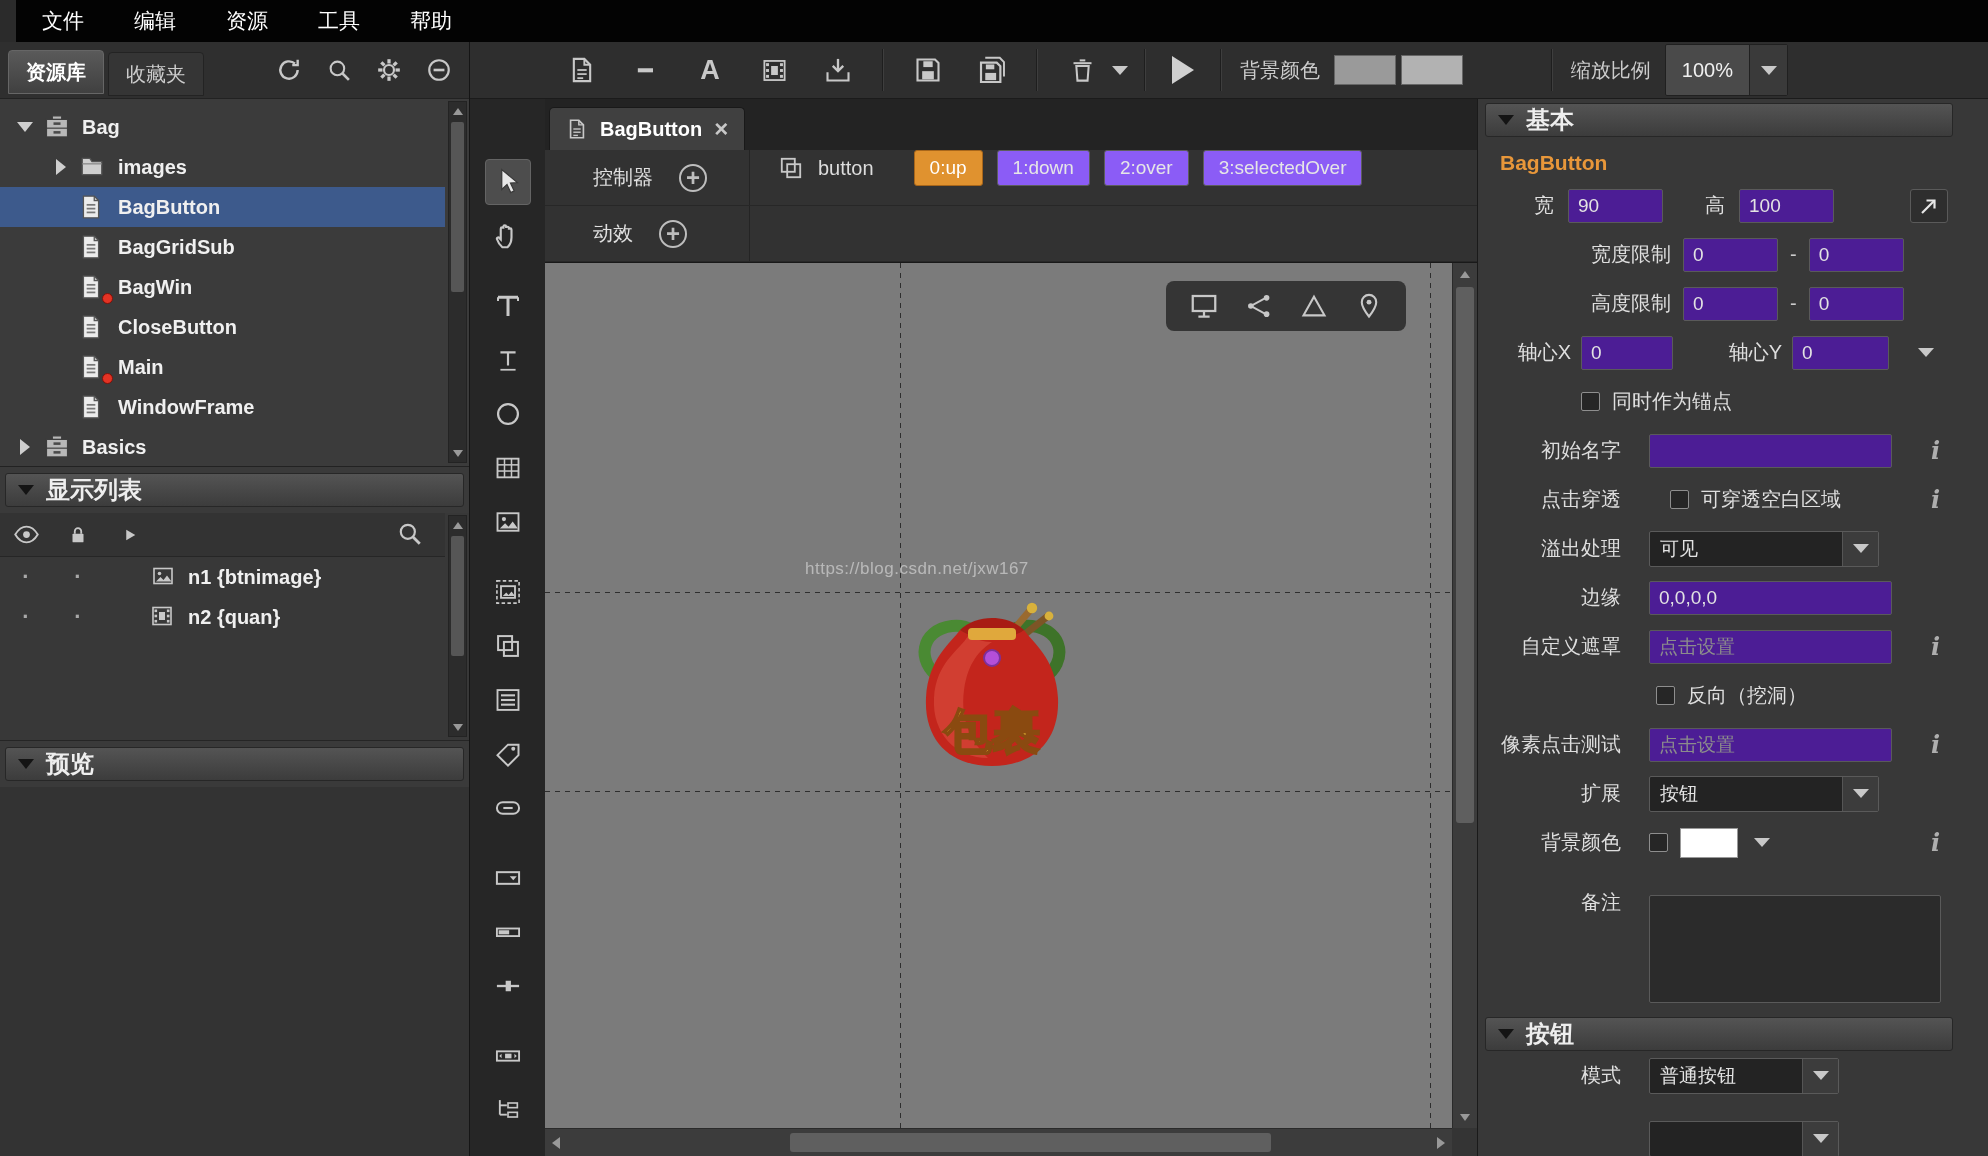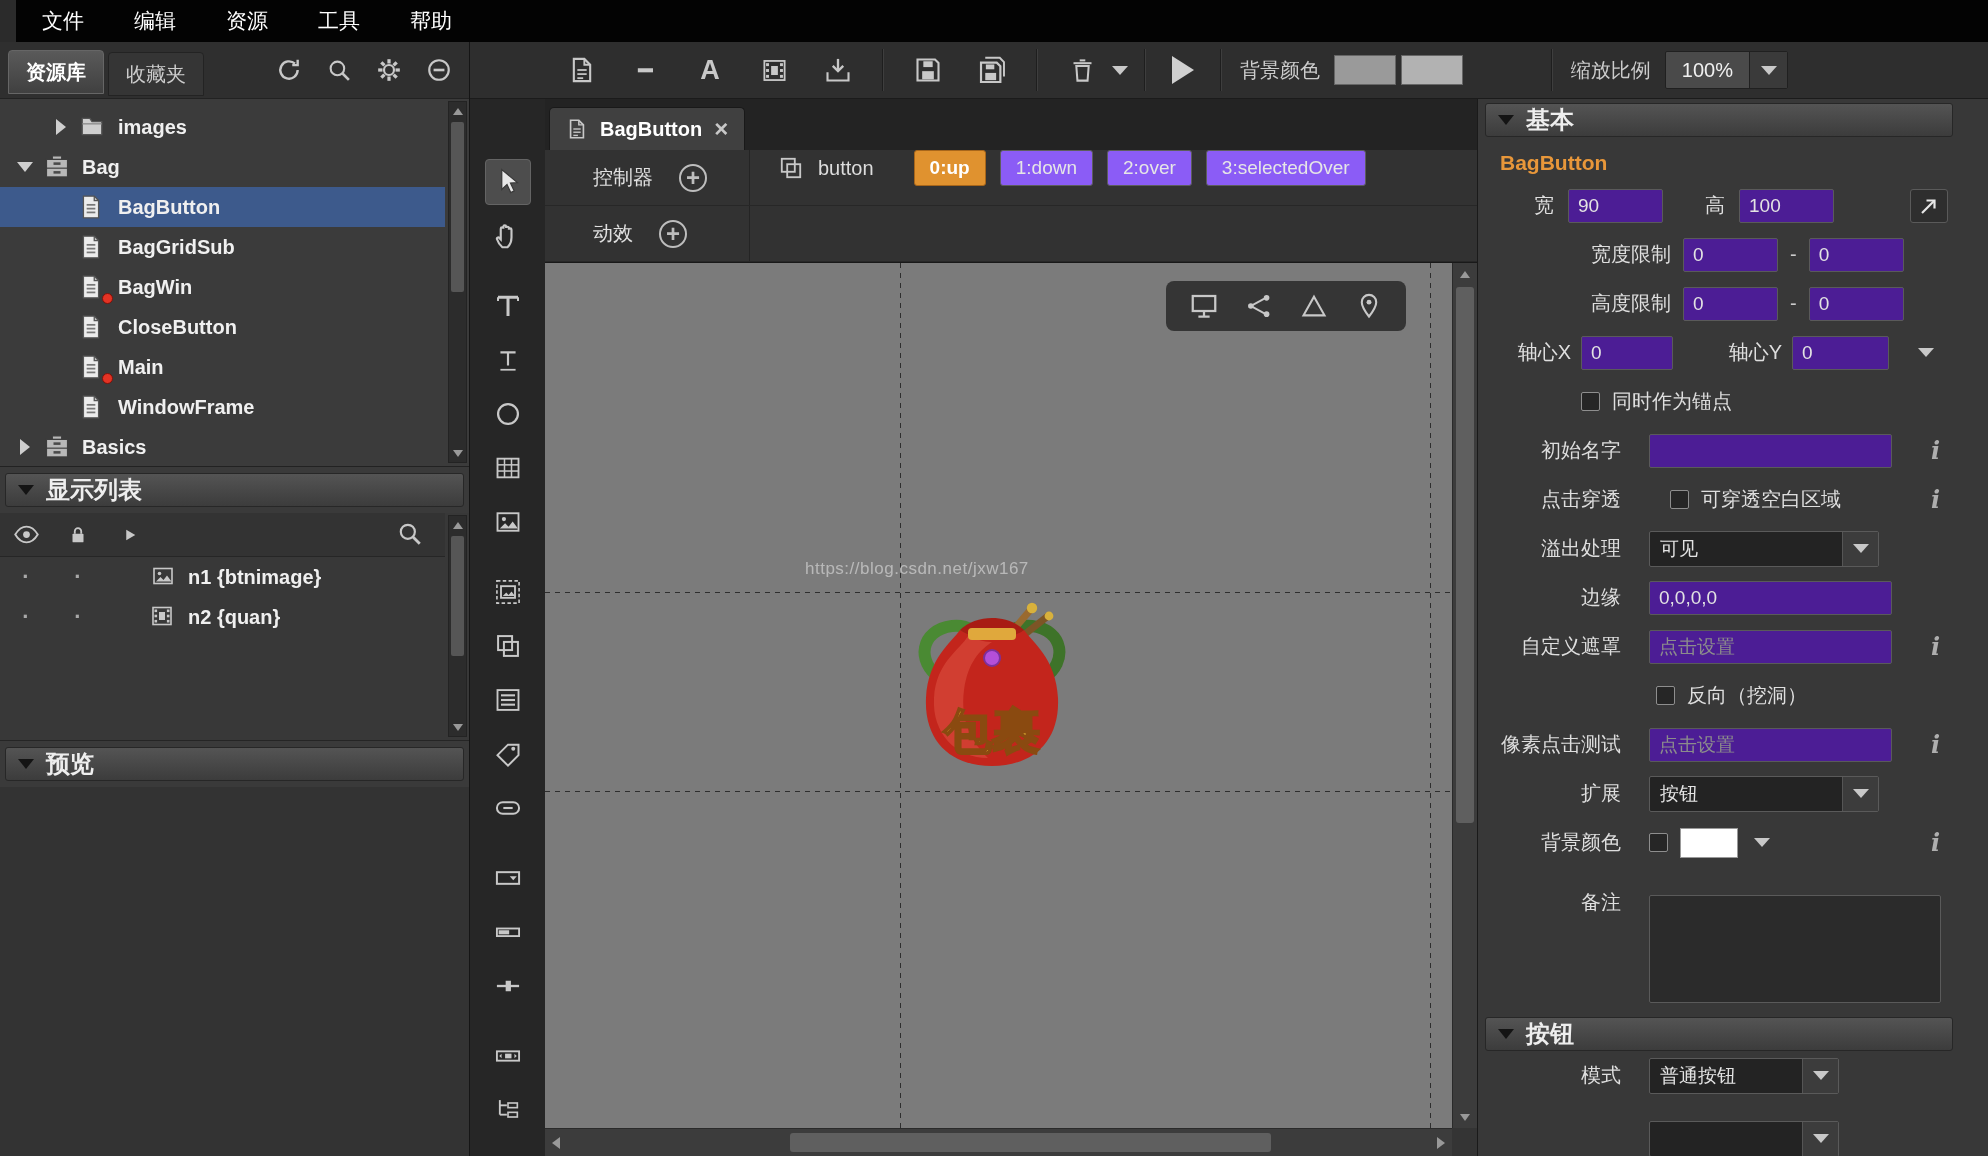--- a/index.html
+++ b/index.html
@@ -64,21 +64,21 @@
   .tb-btn{width:46px;height:46px;display:flex;align-items:center;justify-content:center;margin:0 9px;border-radius:3px}
   .tb-sep{width:0;height:42px;border-left:1px solid #1e1e1e;border-right:1px solid #3e3e3e;margin:0 12px}
   .tb-a{font-size:27px;font-weight:bold;color:#c8c8c8}
   .tb-caret-box{width:24px;height:46px;display:flex;align-items:center;justify-content:center;margin-left:-6px}
   .caret{width:0;height:0;border-left:8px solid transparent;border-right:8px solid transparent;border-top:9px solid #c8c8c8}
   .tb-play{width:0;height:0;border-top:14px solid transparent;border-bottom:14px solid transparent;border-left:22px solid #d0d0d0;margin:0 14px}
   .tb-label{font-size:20px;color:#ccc;margin:0 14px 0 6px}
   .tb-swatch{width:62px;height:30px;border:1px solid #666;margin-right:5px}
   .sw1{background:#9a9a9a}.sw2{background:#b2b2b2}
   .zoom-group{margin-left:auto;display:flex;align-items:center;margin-right:200px}
-  .zoom-box{display:flex;align-items:center;height:38px;background:#4a4a4a;border:1px solid #202020;border-radius:2px}
+  .zoom-box{display:flex;align-items:center;height:52px;background:#4a4a4a;border:1px solid #202020;border-radius:2px}
   .zoom-val{padding:0 16px;font-size:20px;color:#f0f0f0;min-width:82px}
   .zoom-arrow{width:38px;height:100%;background:#3a3a3a;border-left:1px solid #202020;display:flex;align-items:center;justify-content:center}
 
   
   .tool-strip{position:absolute;left:470px;top:99px;width:75px;bottom:0;background:#262626;
     display:flex;flex-direction:column;align-items:center;padding-top:60px;z-index:5}
   .strip-btn{width:46px;height:46px;display:flex;align-items:center;justify-content:center;margin-bottom:8px;border-radius:4px}
   .strip-btn.active{background:#4d4d4d;border:1px solid #646464}
   .strip-gap{height:16px;flex:0 0 auto}
 
@@ -92,21 +92,21 @@
   .ed-ctrls{height:113px;background:#323232;border-bottom:1px solid #191919;flex:0 0 auto}
   .ctrl-row{height:56px;display:flex;align-items:flex-start;border-bottom:1px solid #272727}
   .ctrl-left{width:205px;display:flex;align-items:center;padding-left:48px;gap:26px;border-right:1px solid #242424;height:100%}
   .ctrl-label{font-size:20px;color:#e0e0e0}
   .plus-btn{width:28px;height:28px;border:2px solid #bdbdbd;border-radius:50%;color:#bdbdbd;
     display:flex;align-items:center;justify-content:center;font-size:24px;font-weight:bold;line-height:1}
   .ctrl-content{display:flex;align-items:center;padding-left:28px;gap:14px;flex:1}
   .ctrl-name{font-size:20px;color:#ddd;margin-right:26px}
   .state-btn{height:36px;display:flex;align-items:center;padding:0 15px;font-size:19px;color:#e6e6e6;
     background:#8b5cf6;border:1px solid #5d5d5d;border-radius:3px}
-  .state-btn.active{background:#e0922f;border-color:#a8661a;color:#fff;font-weight:bold}
+  .state-btn.active{background:#e0922f;border-color:#a8661a;color:#fff;font-weight:normal}
 
   .ed-canvas-wrap{flex:1;position:relative}
   .canvas{position:absolute;left:0;top:0;right:25px;bottom:28px;background:#7b7b7b;overflow:hidden}
   .guide-v{position:absolute;top:0;bottom:0;width:1px;
     background:repeating-linear-gradient(to bottom,#2e2e2e 0 5px,transparent 5px 10px)}
   .guide-h{position:absolute;left:0;right:0;height:1px;
     background:repeating-linear-gradient(to right,#2e2e2e 0 5px,transparent 5px 10px)}
   .watermark{position:absolute;left:260px;top:296px;font-size:17px;color:rgba(235,235,235,.55);letter-spacing:.5px}
   .stage-img{position:absolute;left:355px;top:339px;width:184px;height:190px}
   .mini-toolbar{position:absolute;left:621px;top:18px;width:240px;height:50px;background:rgba(38,38,38,.82);
@@ -401,41 +401,41 @@
           </span>
         <span class="btn">
             <svg width="26" height="26">
               <use href="#i-minus"></use>
             </svg>
           </span>
       </div>
     </div>
 
     <div class="lp-tree">
+      <div class="tree-row">
+        <span class="twisty">
+            <span class="tri-down"></span>
+          </span>
+        <span class="tree-icon">
+            <svg width="30" height="28">
+              <use href="#i-project"></use>
+            </svg>
+          </span>
+        <span>Bag</span>
+      </div>
       <div class="tree-row depth1">
         <span class="twisty">
             <span class="tri-right"></span>
           </span>
         <span class="tree-icon">
             <svg width="28" height="26">
               <use href="#i-folder"></use>
             </svg>
           </span>
         <span>images</span>
-      </div>
-      <div class="tree-row">
-        <span class="twisty">
-            <span class="tri-down"></span>
-          </span>
-        <span class="tree-icon">
-            <svg width="30" height="28">
-              <use href="#i-project"></use>
-            </svg>
-          </span>
-        <span>Bag</span>
       </div>
       <div class="tree-row depth1 selected">
         <span class="twisty"></span>
         <span class="tree-icon">
             <svg width="26" height="28">
               <use href="#i-file"></use>
             </svg>
           </span>
         <span>BagButton</span>
       </div>

